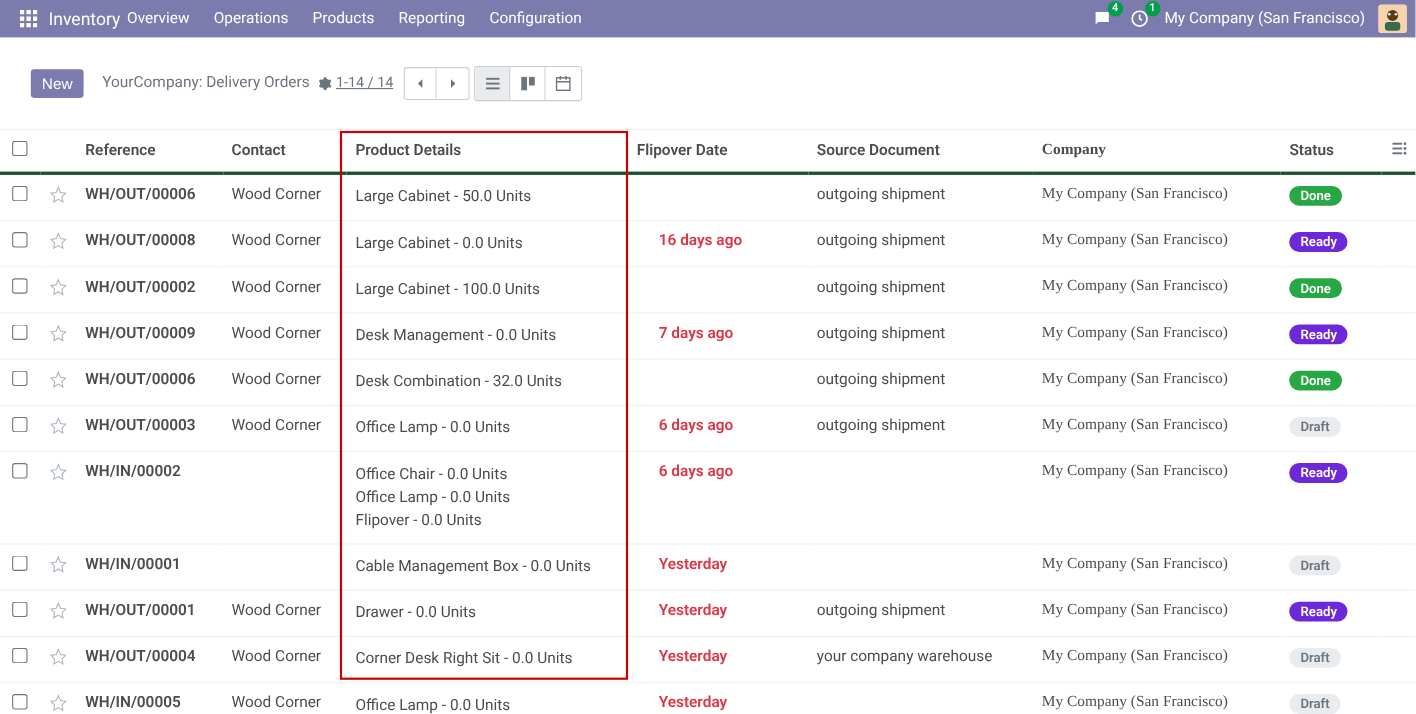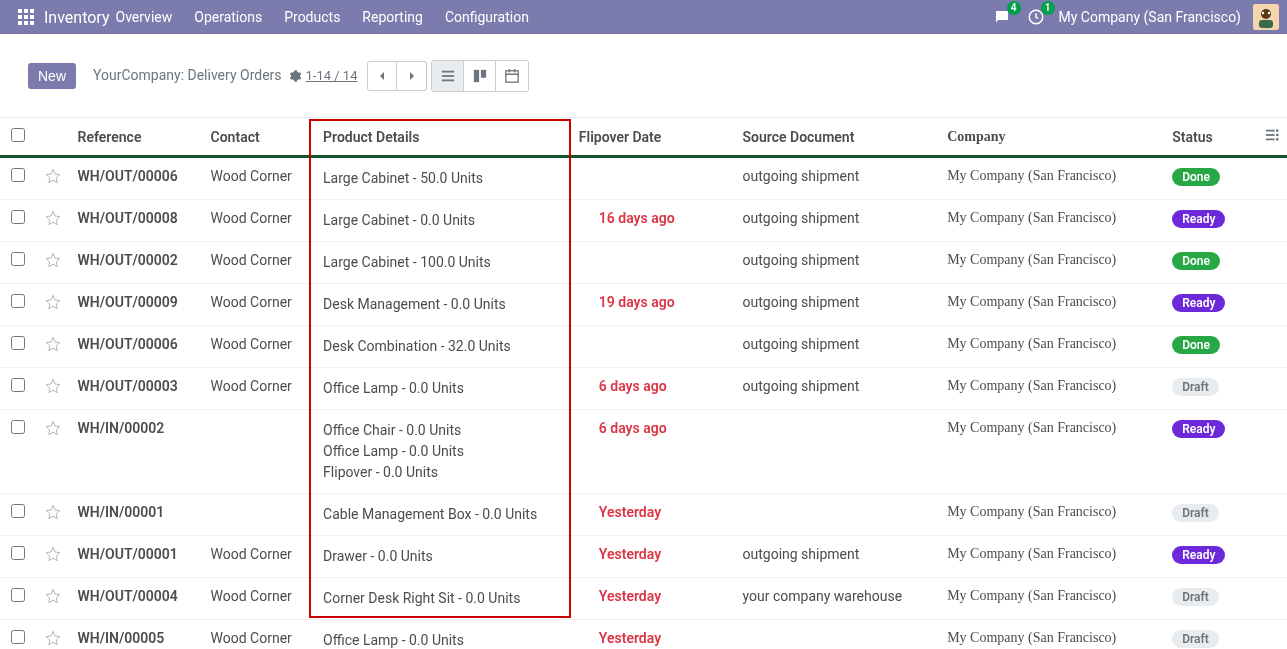--- a/index.html
+++ b/index.html
@@ -279,21 +279,21 @@
             <td class="col-star"><span class="star-icon"><svg viewBox="0 0 24 24">
                   <path d="M12 2l2.9 6.9L22 10l-5 4.9L18.2 22 12 18.3 5.8 22 7 14.9 2 10l7.1-1.1L12 2z"></path>
                 </svg></span></td>
             <td class="col-ref">WH/OUT/00009</td>
             <td class="col-contact">Wood Corner</td>
             <td class="col-prod">
               <div class="prod-lines">
                 <div>Desk Management - 0.0 Units</div>
               </div>
             </td>
-            <td class="col-date date-red">19 days ago</td>
+            <td class="col-date date-red">7 days ago</td>
             <td class="col-src">outgoing shipment</td>
             <td class="col-comp">My Company (San Francisco)</td>
             <td class="col-status"><span class="status-badge status-ready">Ready</span></td>
             <td class="col-opt"></td>
           </tr>
           <tr>
             <td class="col-check"><input type="checkbox" style=""></td>
             <td class="col-star"><span class="star-icon"><svg viewBox="0 0 24 24">
                   <path d="M12 2l2.9 6.9L22 10l-5 4.9L18.2 22 12 18.3 5.8 22 7 14.9 2 10l7.1-1.1L12 2z"></path>
                 </svg></span></td>

